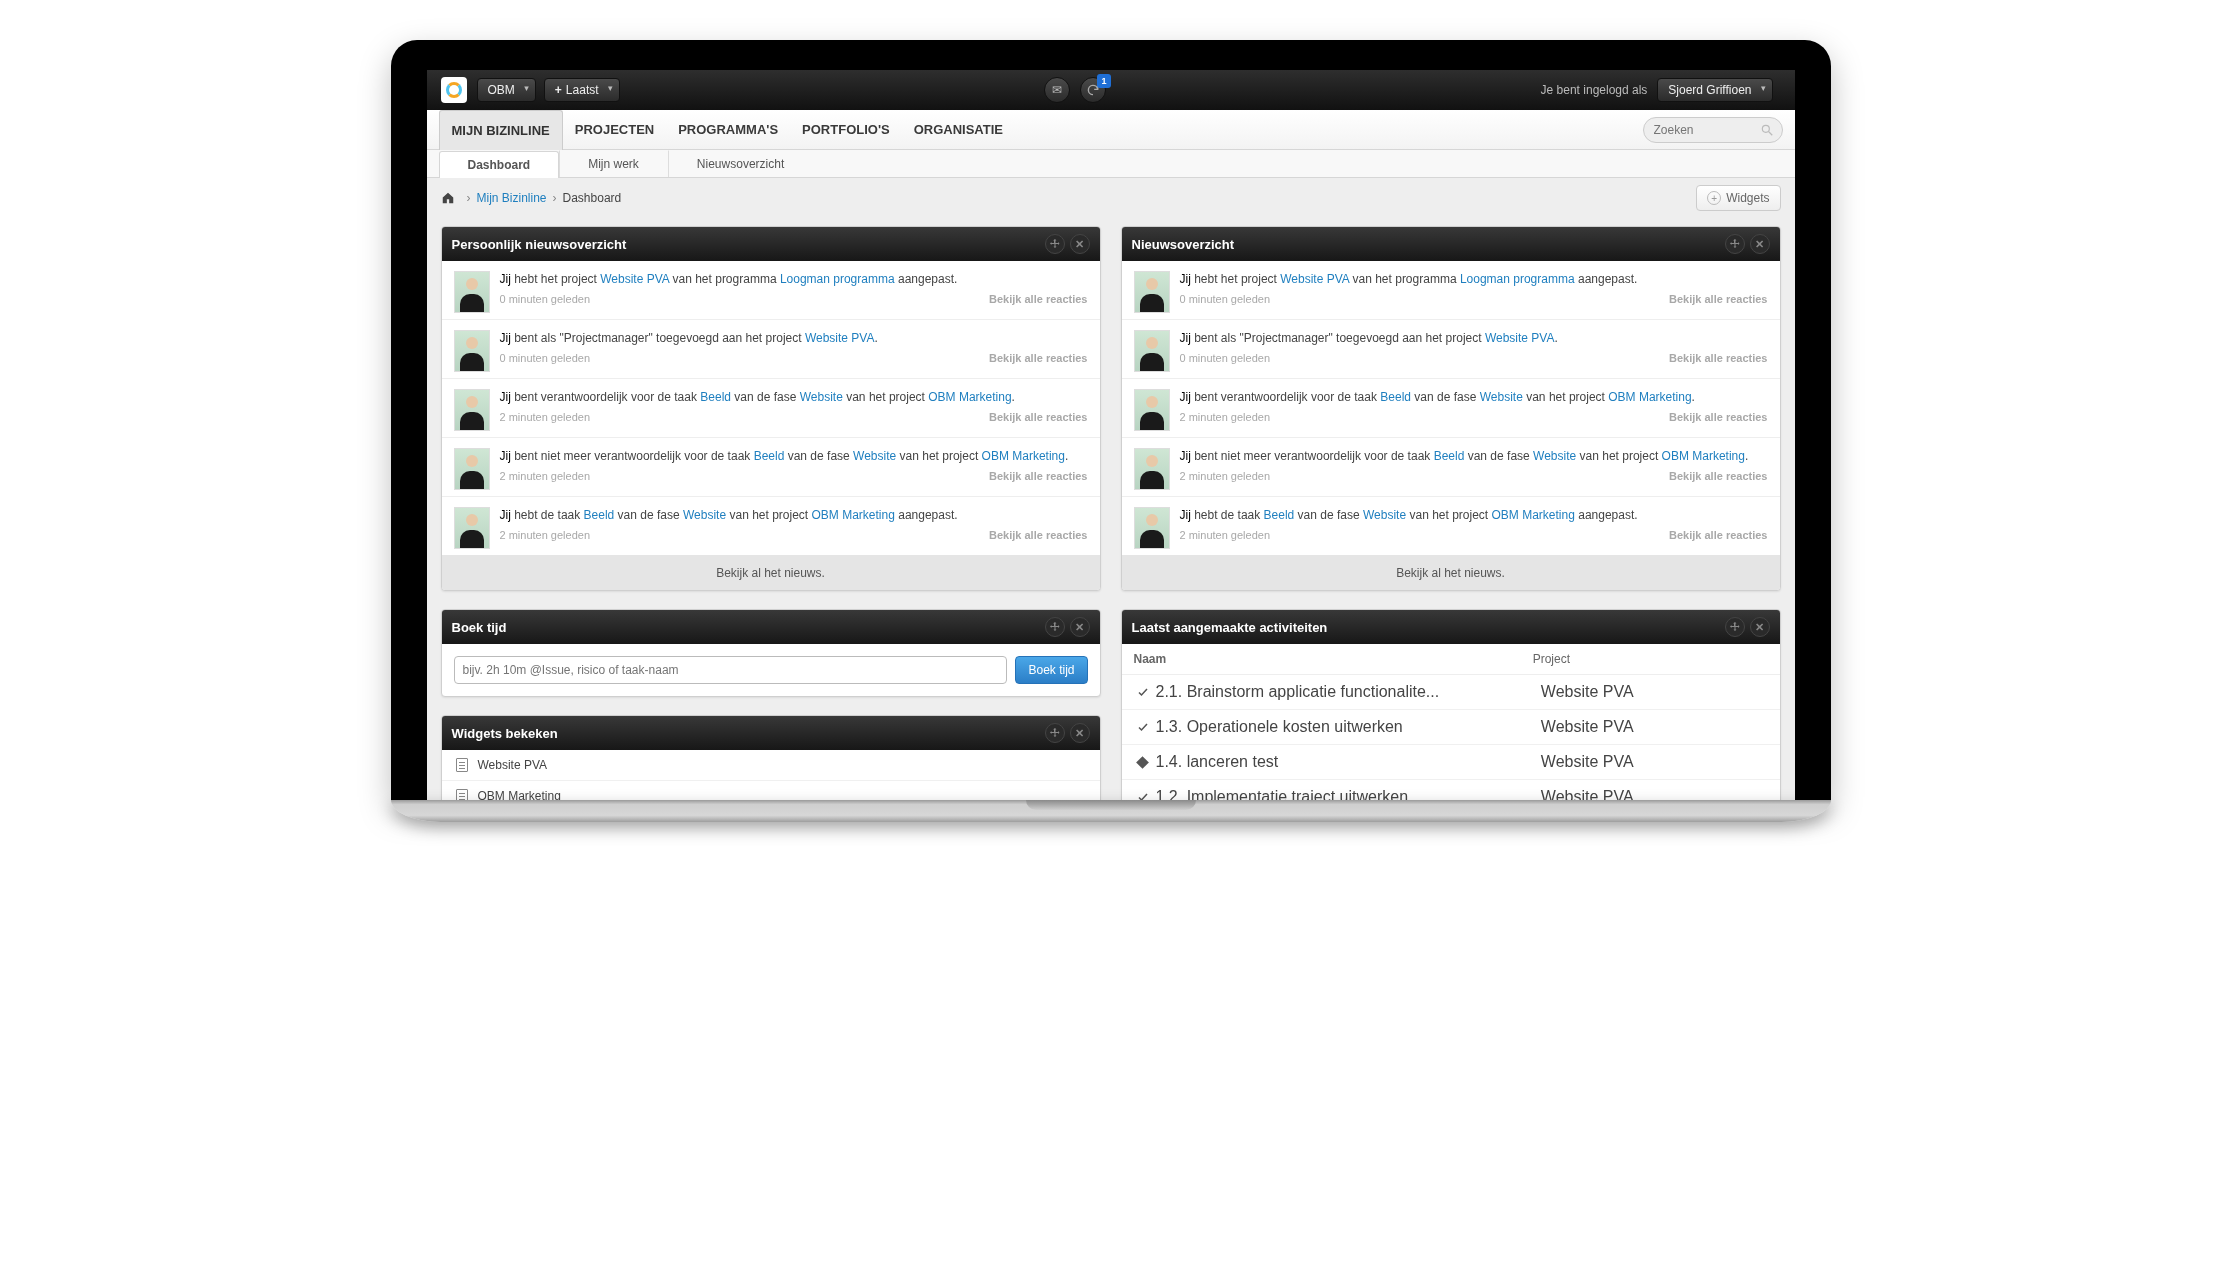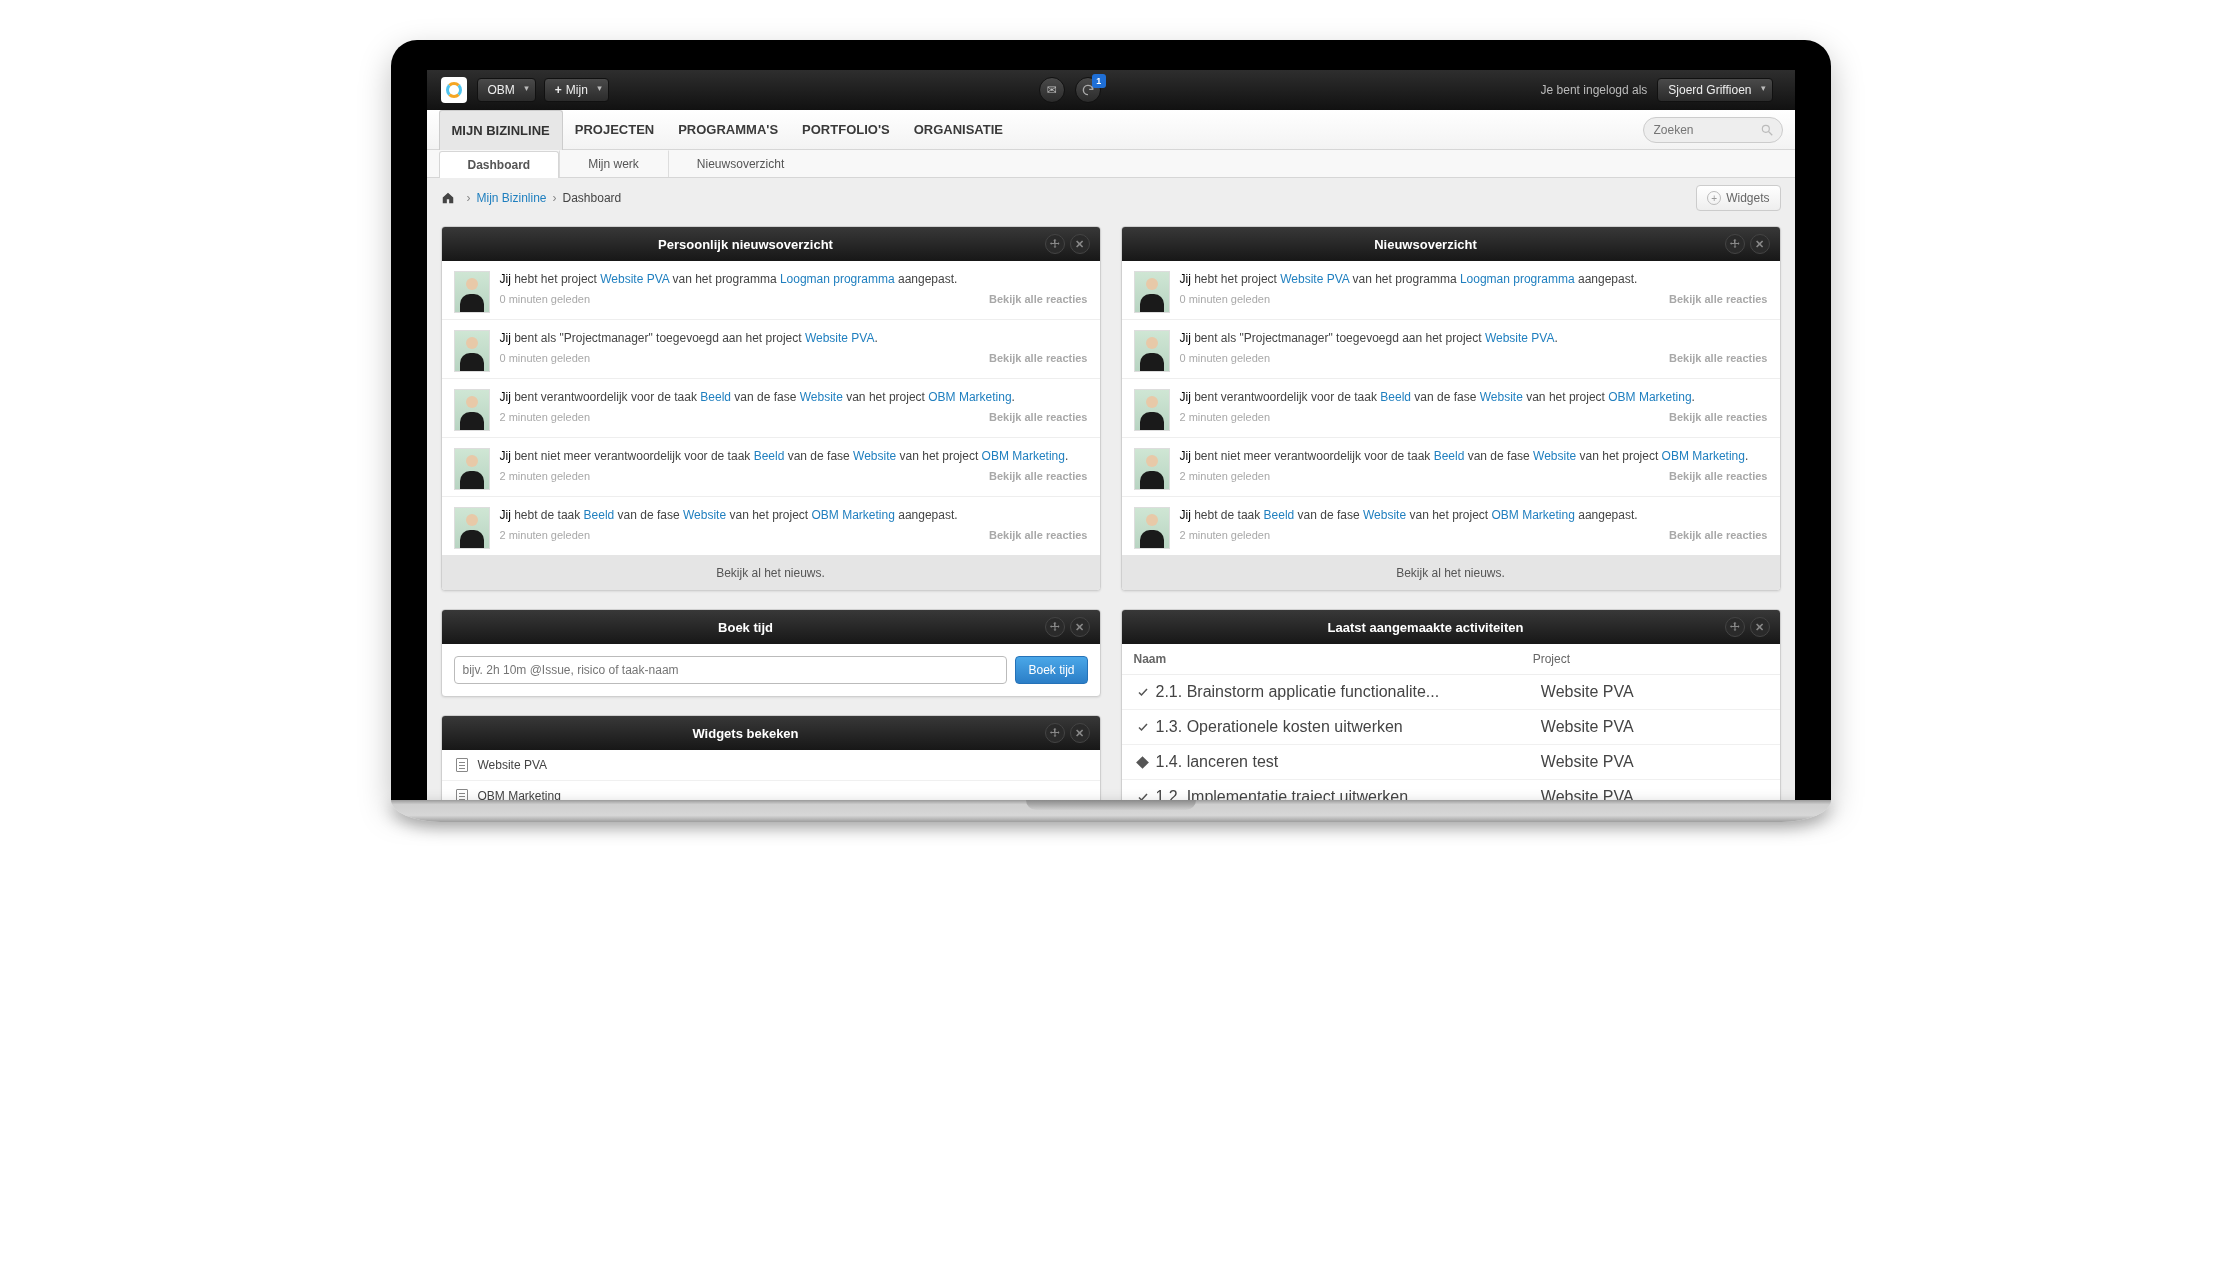--- a/index.html
+++ b/index.html
@@ -47,21 +47,21 @@
 .crumb-row .sep { margin:0 6px; color:#888; }
 .crumb-row a { color:#1f7fbf; text-decoration:none; }
 .widgets-btn { margin-left:auto; background:linear-gradient(#fff,#eee); border:1px solid #ccc; border-radius:4px; padding:5px 10px; font-size:12px; color:#666; display:flex; align-items:center; cursor:pointer; }
 .widgets-btn .plus-circ { width:14px; height:14px; border:1px solid #bbb; border-radius:50%; display:flex; align-items:center; justify-content:center; font-size:10px; color:#999; margin-right:5px; }
 
 
 .content { padding:8px 14px 0; display:flex; gap:20px; }
 .col { flex:1; display:flex; flex-direction:column; gap:18px; }
 .panel { background:#fff; border:1px solid #cfcfcf; border-radius:4px; box-shadow:0 1px 2px rgba(0,0,0,.08); overflow:hidden; }
 .panel-hd { height:34px; background:linear-gradient(#383838,#171717); color:#fff; font-weight:bold; font-size:13px; display:flex; align-items:center; padding:0 10px; }
-.panel-hd .title { flex:1;text-align:center; }
+.panel-hd .title { flex:1; }
 .panel-hd .ctrl { width:20px; height:20px; border-radius:50%; background:#2a2a2a; border:1px solid #444; margin-left:5px; display:flex; align-items:center; justify-content:center; color:#888; cursor:pointer; }
 .panel-hd .ctrl.move svg { width:12px; height:12px; fill:#888; }
 .panel-hd .ctrl.close { font-size:11px; }
 .panel-body { padding:0; }
 
 
 .news-item { display:flex; padding:10px 12px 6px; border-bottom:1px solid #eee; }
 .news-item:last-child { border-bottom:none; }
 .avatar { width:36px; height:42px; background:linear-gradient(#cfe6d4,#b8d4c2); flex-shrink:0; margin-right:10px; border:1px solid #ddd; position:relative; overflow:hidden; }
 .avatar::before { content:""; position:absolute; left:50%; top:6px; transform:translateX(-50%); width:12px; height:12px; background:#e8c9a8; border-radius:50%; }
@@ -100,21 +100,21 @@
 
 <div class="laptop">
   <div class="screen-bezel">
     <div class="screen">
 
       <div class="topbar">
         <div class="logo">
             <div class="logo-ring"></div>
           </div>
         <div class="dd"><span>OBM</span></div>
-        <div class="dd"><span class="plus">+</span><span>Mijn</span></div>
+        <div class="dd"><span class="plus">+</span><span>Laatst</span></div>
         <div class="spacer"></div>
         <div class="round-icon">✉</div>
         <div class="round-icon refresh">
           <svg viewBox="0 0 24 24">
               <path d="M20 11A8 8 0 1 0 12 20"></path>
               <polyline points="20,5 20,11 14,11"></polyline>
             </svg>
           <span class="badge">1</span>
         </div>
         <div class="spacer"></div>

